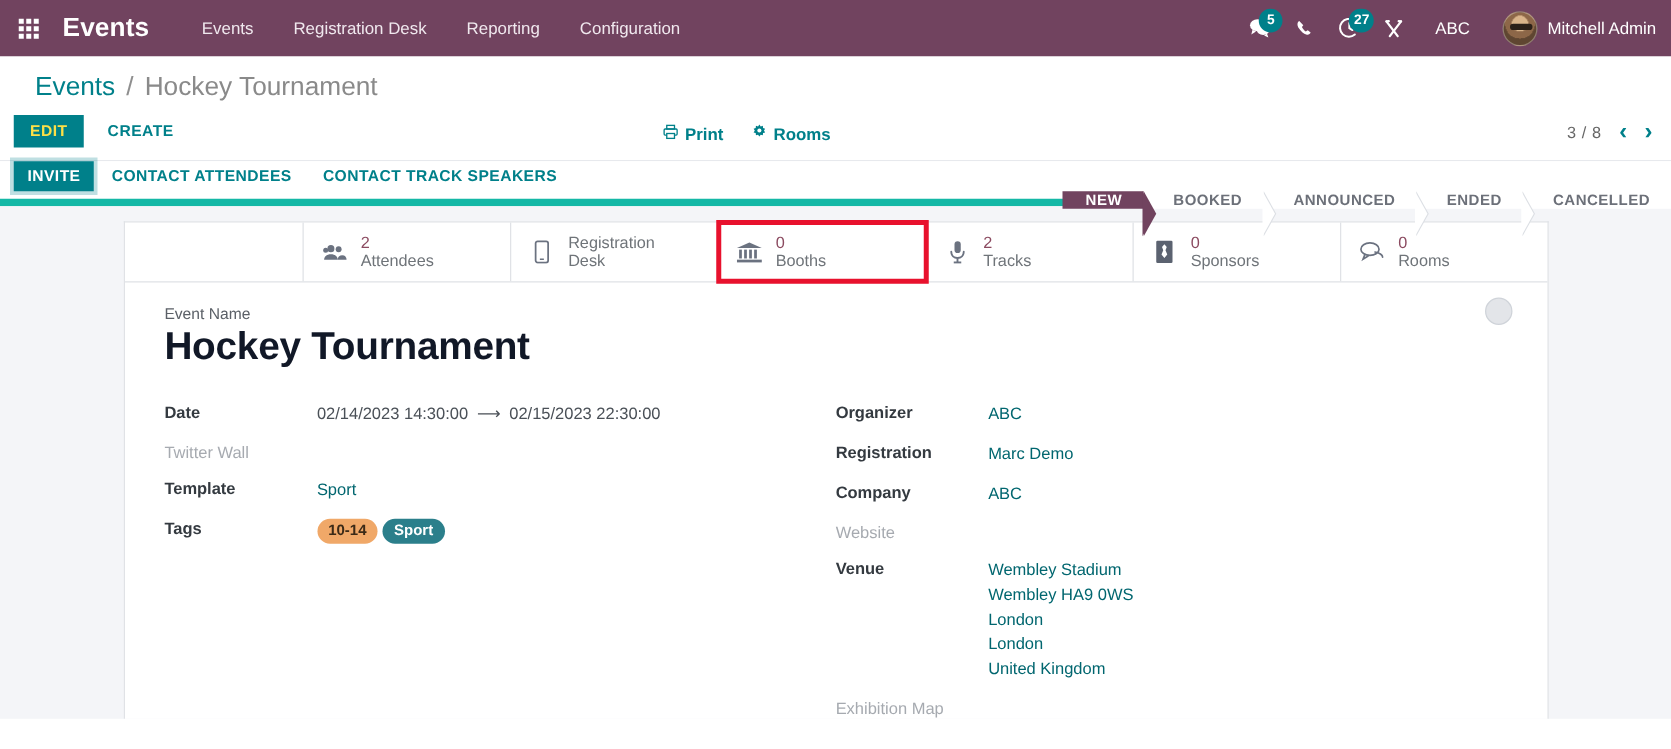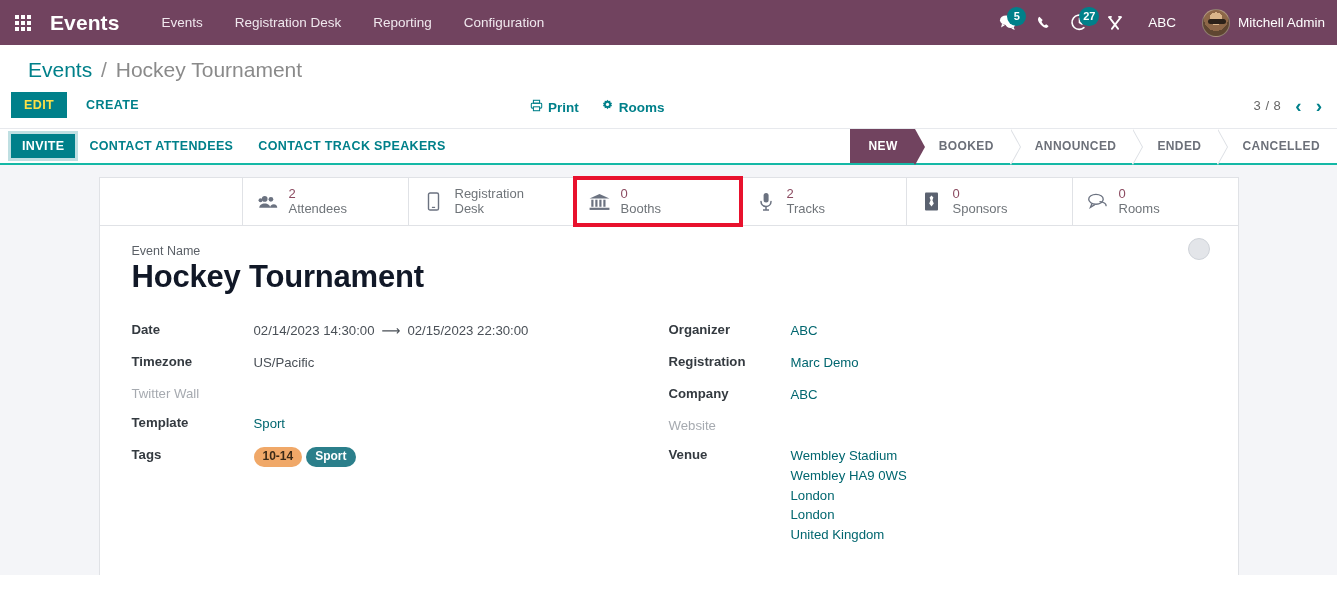--- a/index.html
+++ b/index.html
@@ -185,22 +185,23 @@
     line-height: 1;
     cursor: pointer;
     font-weight: 700;
   }
 
   
   .status-row {
     display: flex;
     align-items: stretch;
     background: #ffffff;
-    border-bottom: 2px solid #14b8a6;
+    border-bottom: 6px solid #14b8a6;
     height: 36px;
+    flex-direction: column;
   }
   .status-btns { display: flex; align-items: center; padding-left: 11px; gap: 3px; }
   .sb-btn {
     font-size: 12.5px;
     font-weight: 700;
     letter-spacing: .35px;
     padding: 5px 11px;
     border: none;
     background: transparent;
     color: #00808a;
@@ -589,24 +590,20 @@
       <div class="form-cols">
 
         <div class="col left">
           <div class="frow">
             <div class="flabel">Date</div>
             <div class="fvalue">
               <span>02/14/2023 14:30:00</span><span class="arrow">⟶</span><span>02/15/2023 22:30:00</span>
             </div>
           </div>
 
-          <div class="frow">
-            <div class="flabel">Timezone</div>
-            <div class="fvalue">US/Pacific</div>
-          </div>
 
           <div class="frow">
             <div class="flabel empty">Twitter Wall</div>
             <div class="fvalue"></div>
           </div>
 
           <div class="frow">
             <div class="flabel">Template</div>
             <div class="fvalue link">Sport</div>
           </div>
@@ -644,20 +641,24 @@
             <div class="flabel">Venue</div>
             <div class="fvalue venue-lines">
               <div>Wembley Stadium</div>
               <div>Wembley HA9 0WS</div>
               <div>London</div>
               <div>London</div>
               <div>United Kingdom</div>
             </div>
           </div>
 
+          <div class="frow">
+            <div class="flabel empty">Exhibition Map</div>
+            <div class="fvalue"></div>
+          </div>
 
         </div>
 
       </div>
     </div>
 
   </div>
 </div>
 
 </body></html>

